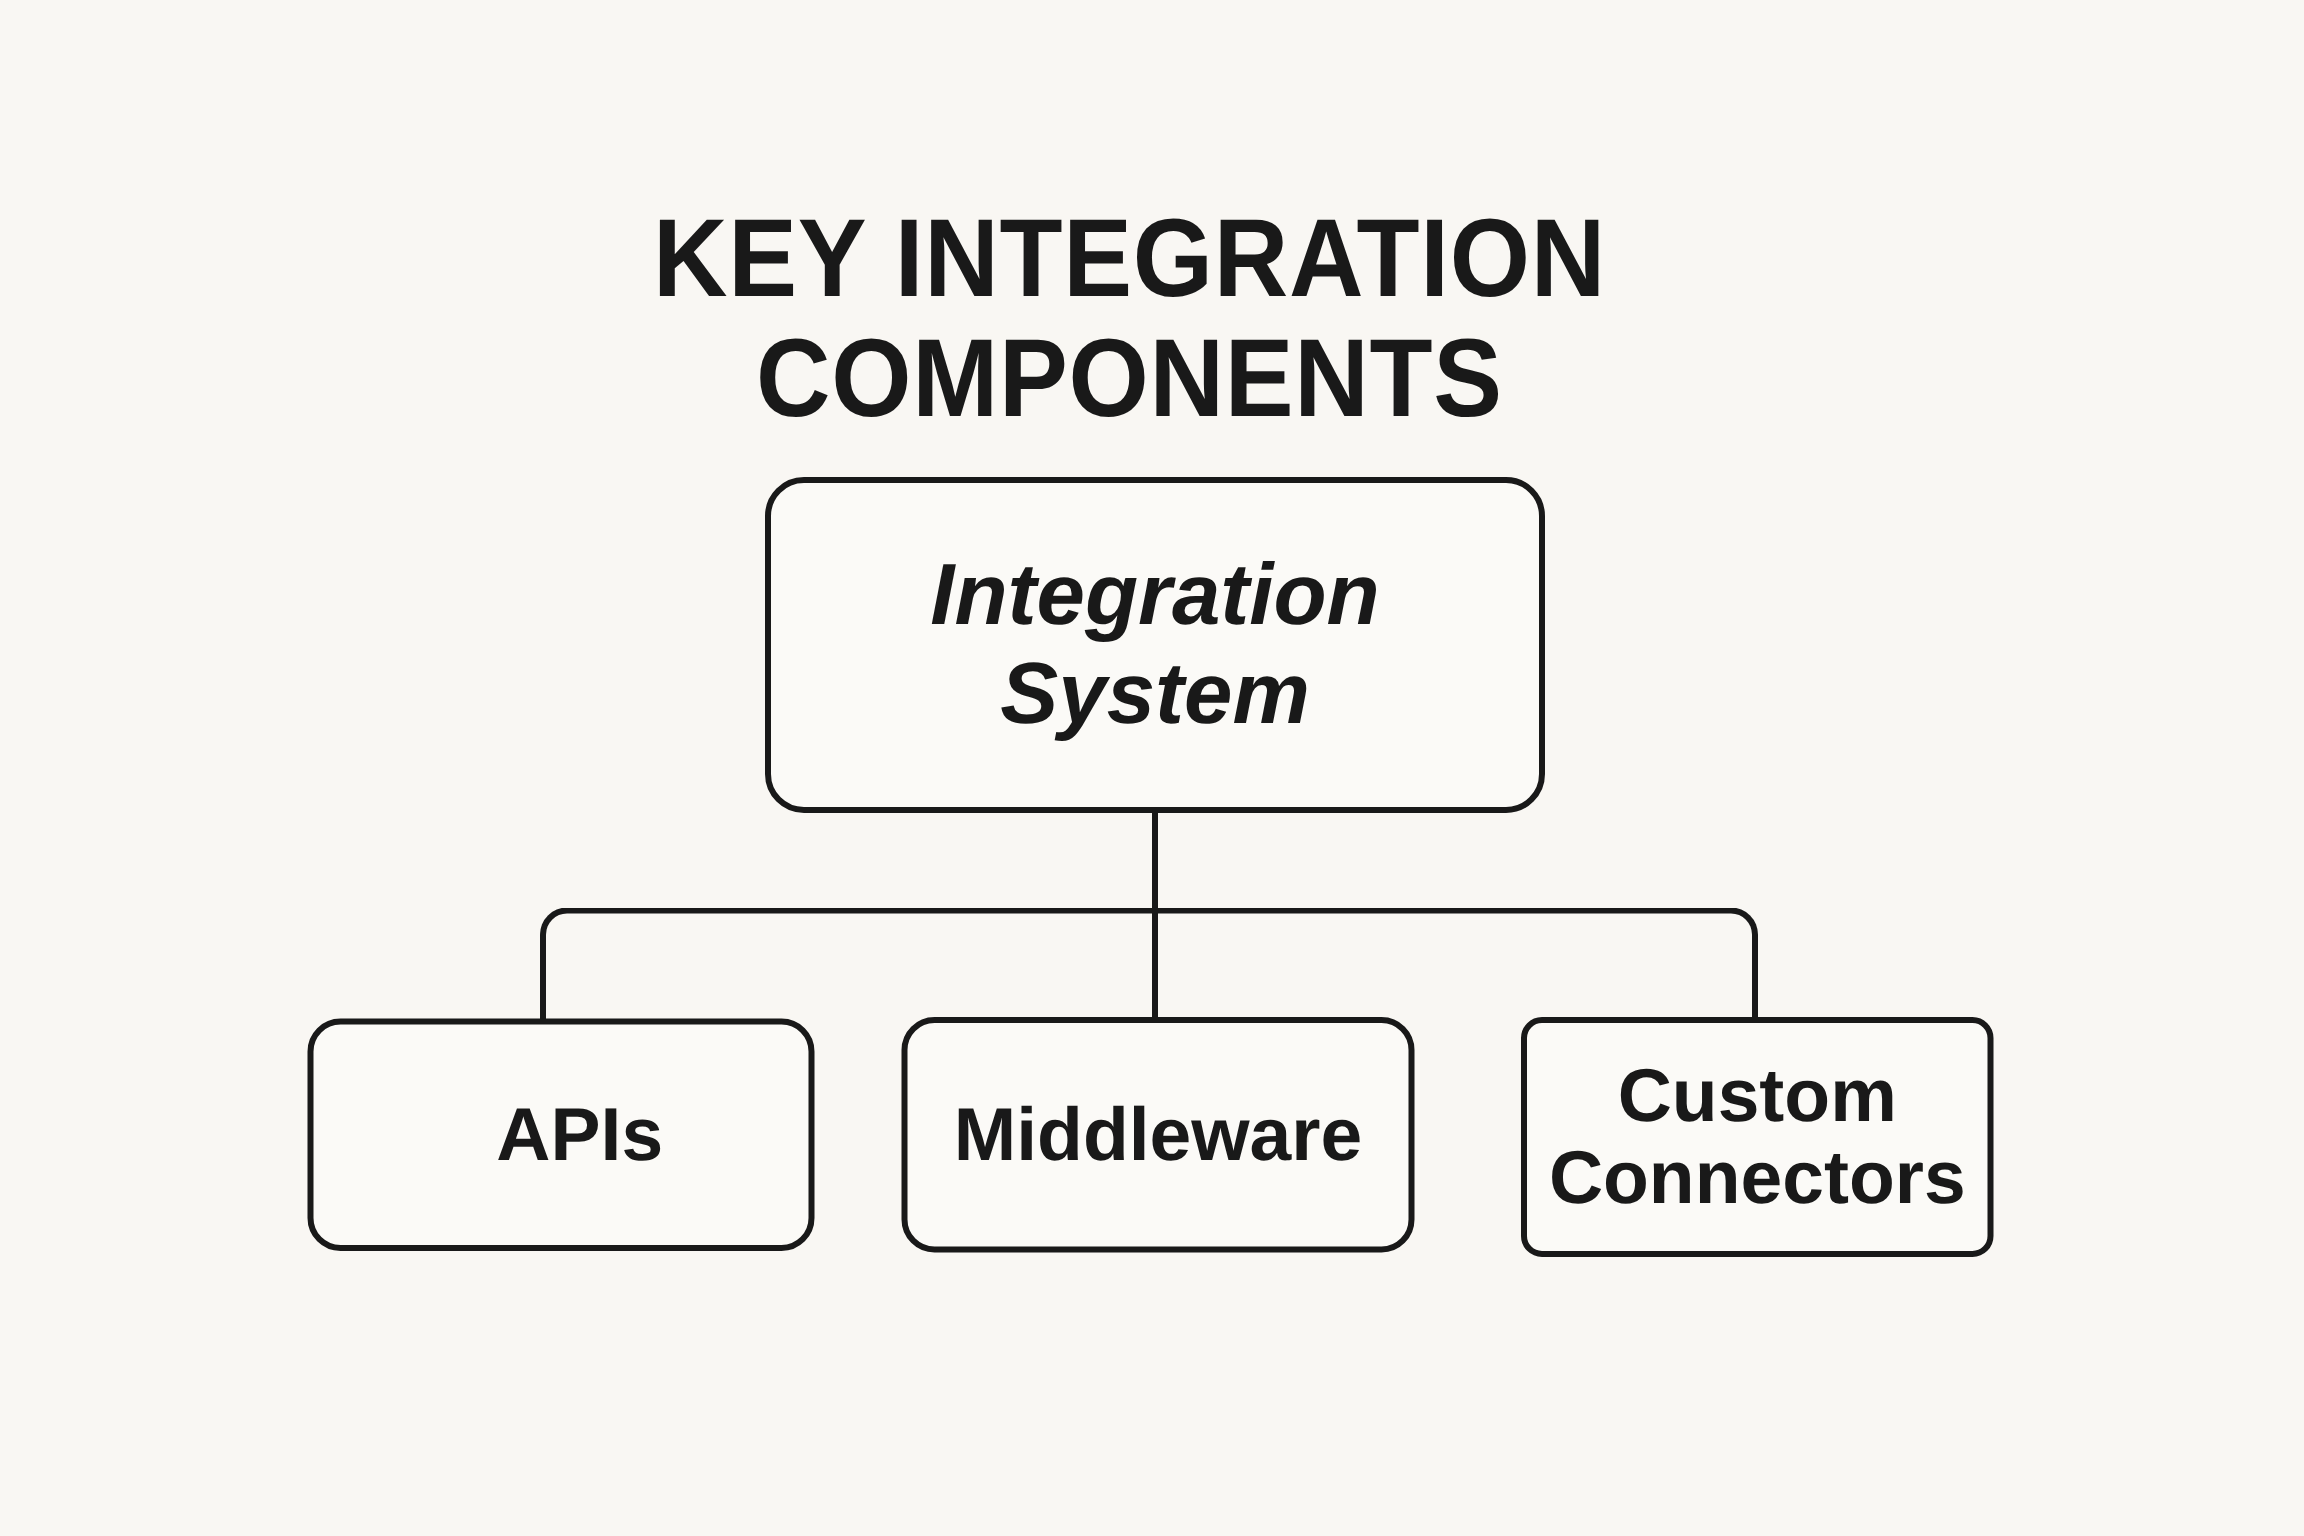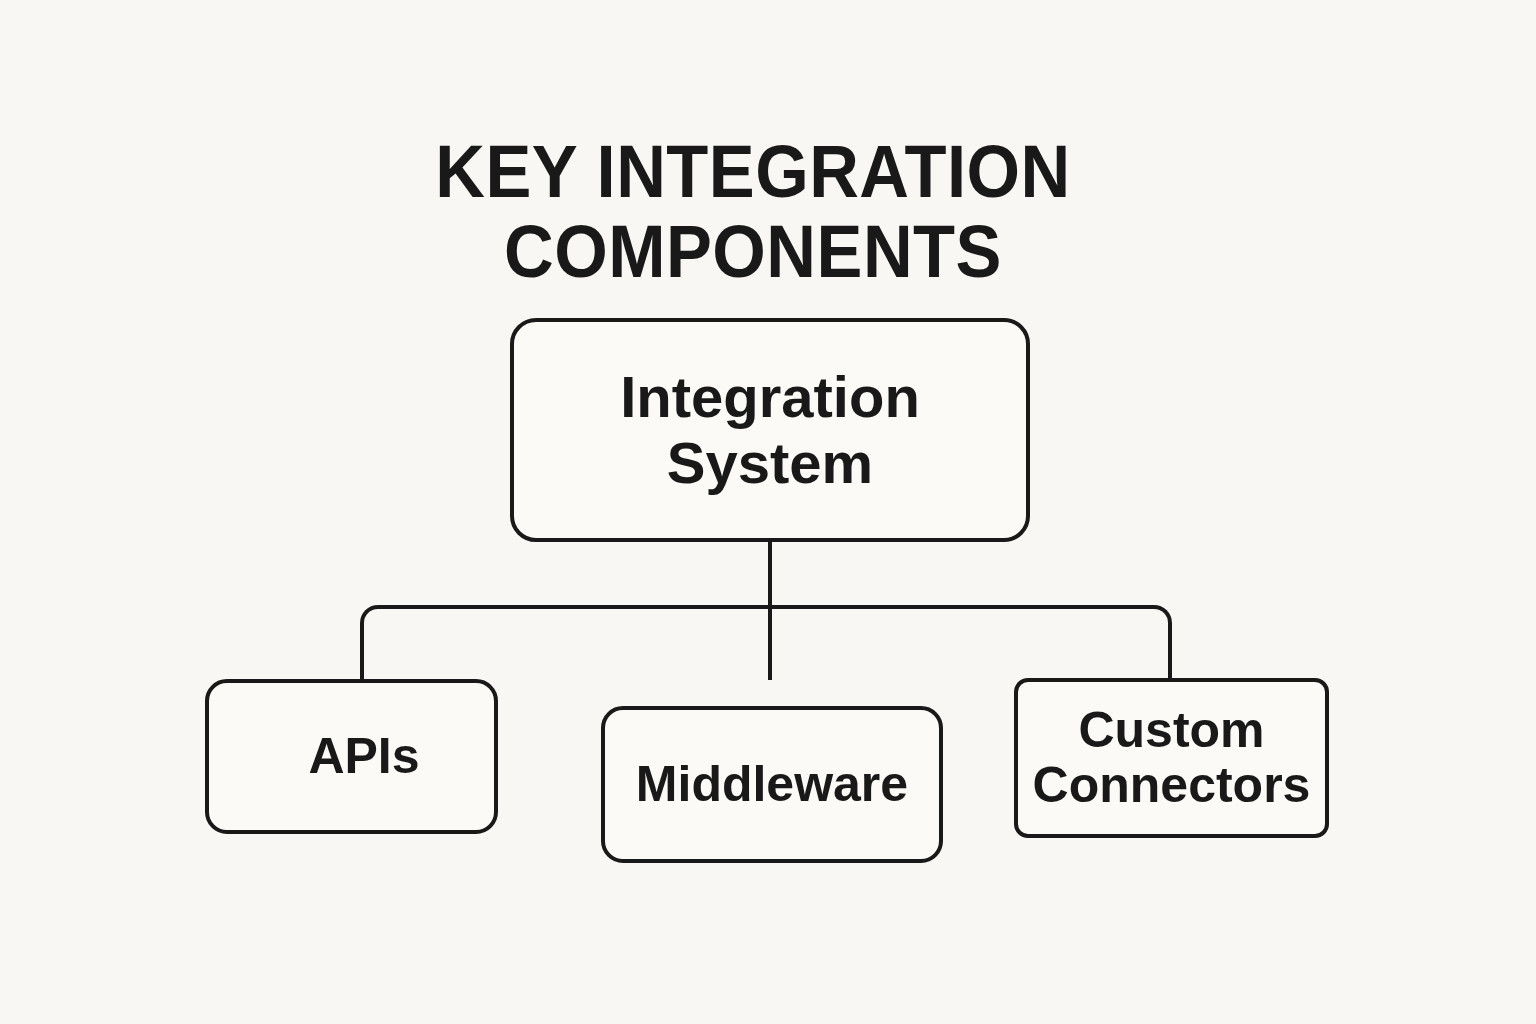--- a/index.html
+++ b/index.html
@@ -69,40 +69,40 @@
   }
   .node-root {
     left: 510px;
     top: 318px;
     width: 520px;
     height: 224px;
     border-radius: 26px;
     font-size: 58px;
     line-height: 66px;
     padding: 0 50px;
+    font-style: italic;
   }
   .node-child {
     font-size: 50px;
     line-height: 55px;
     border-radius: 22px;
     padding: 0 8px;
   }
   .node-apis {
     left: 205px;
     top: 679px;
-    width: 293px;
+    width: 338px;
     height: 155px;
     padding-left: 33px;
   }
   .node-middleware {
     left: 601px;
     top: 678px;
     width: 342px;
     height: 157px;
-    margin-top: 28px;
   }
   .node-custom {
     left: 1014px;
     top: 678px;
     width: 315px;
     height: 160px;
     border-radius: 14px;
   }
 </style>
 </head>

